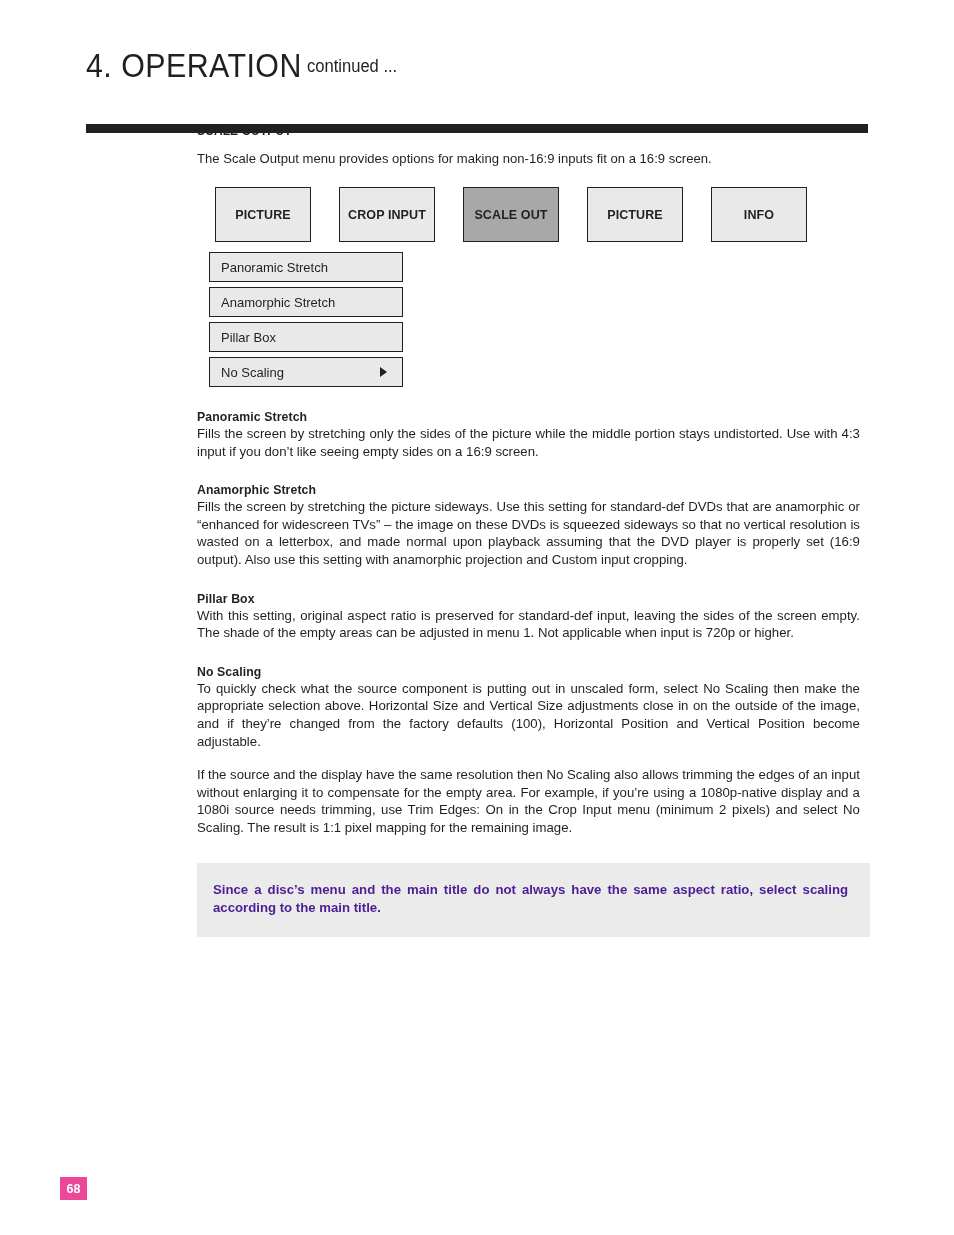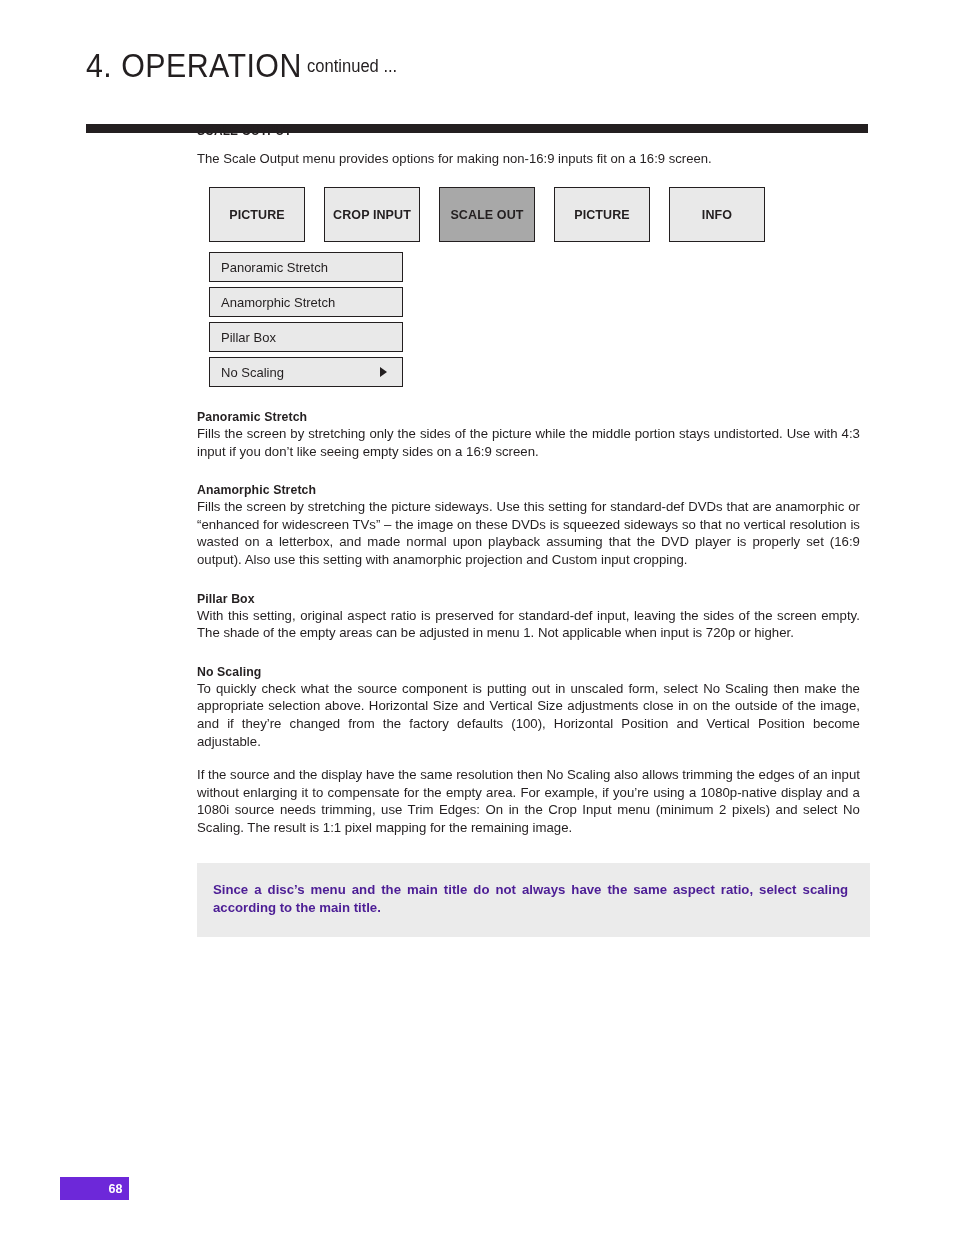--- a/index.html
+++ b/index.html
@@ -78,22 +78,22 @@
     font-size: 13.5px;
     line-height: 17px;
     margin: 0 0 20px 0;
     transform: scaleX(0.97);
     transform-origin: left center;
   }
 
   
   .menu-row {
     display: flex;
-    gap: 19px;
-    margin: 0 0 10px 12px;
+    gap: 28px;
+    margin: 0 0 10px 18px;
     text-align: right;
   }
   .menu-btn {
     width: 96px;
     height: 55px;
     box-sizing: border-box;
     border: 1.6px solid #231f20;
     background: #e9e9e9;
     display: flex;
     align-items: center;
@@ -178,28 +178,27 @@
     color: #4c1d95;
   }
 
   
   .folio {
     position: absolute;
     left: 60px;
     top: 1177px;
     width: 27px;
     height: 23px;
-    background: #6d28d9;
+    background: #ec4899;
     color: #ffffff;
     font-size: 12.5px;
     font-weight: bold;
     display: flex;
     align-items: center;
     justify-content: center;
-    padding-left: 42px;
   }
 </style>
 </head>
 <body>
 
 <div class="page-header">
   <div class="header-titleline">
     <span class="header-chapter">4. OPERATION</span>
     <span class="header-continued">continued ...</span>
   </div>

